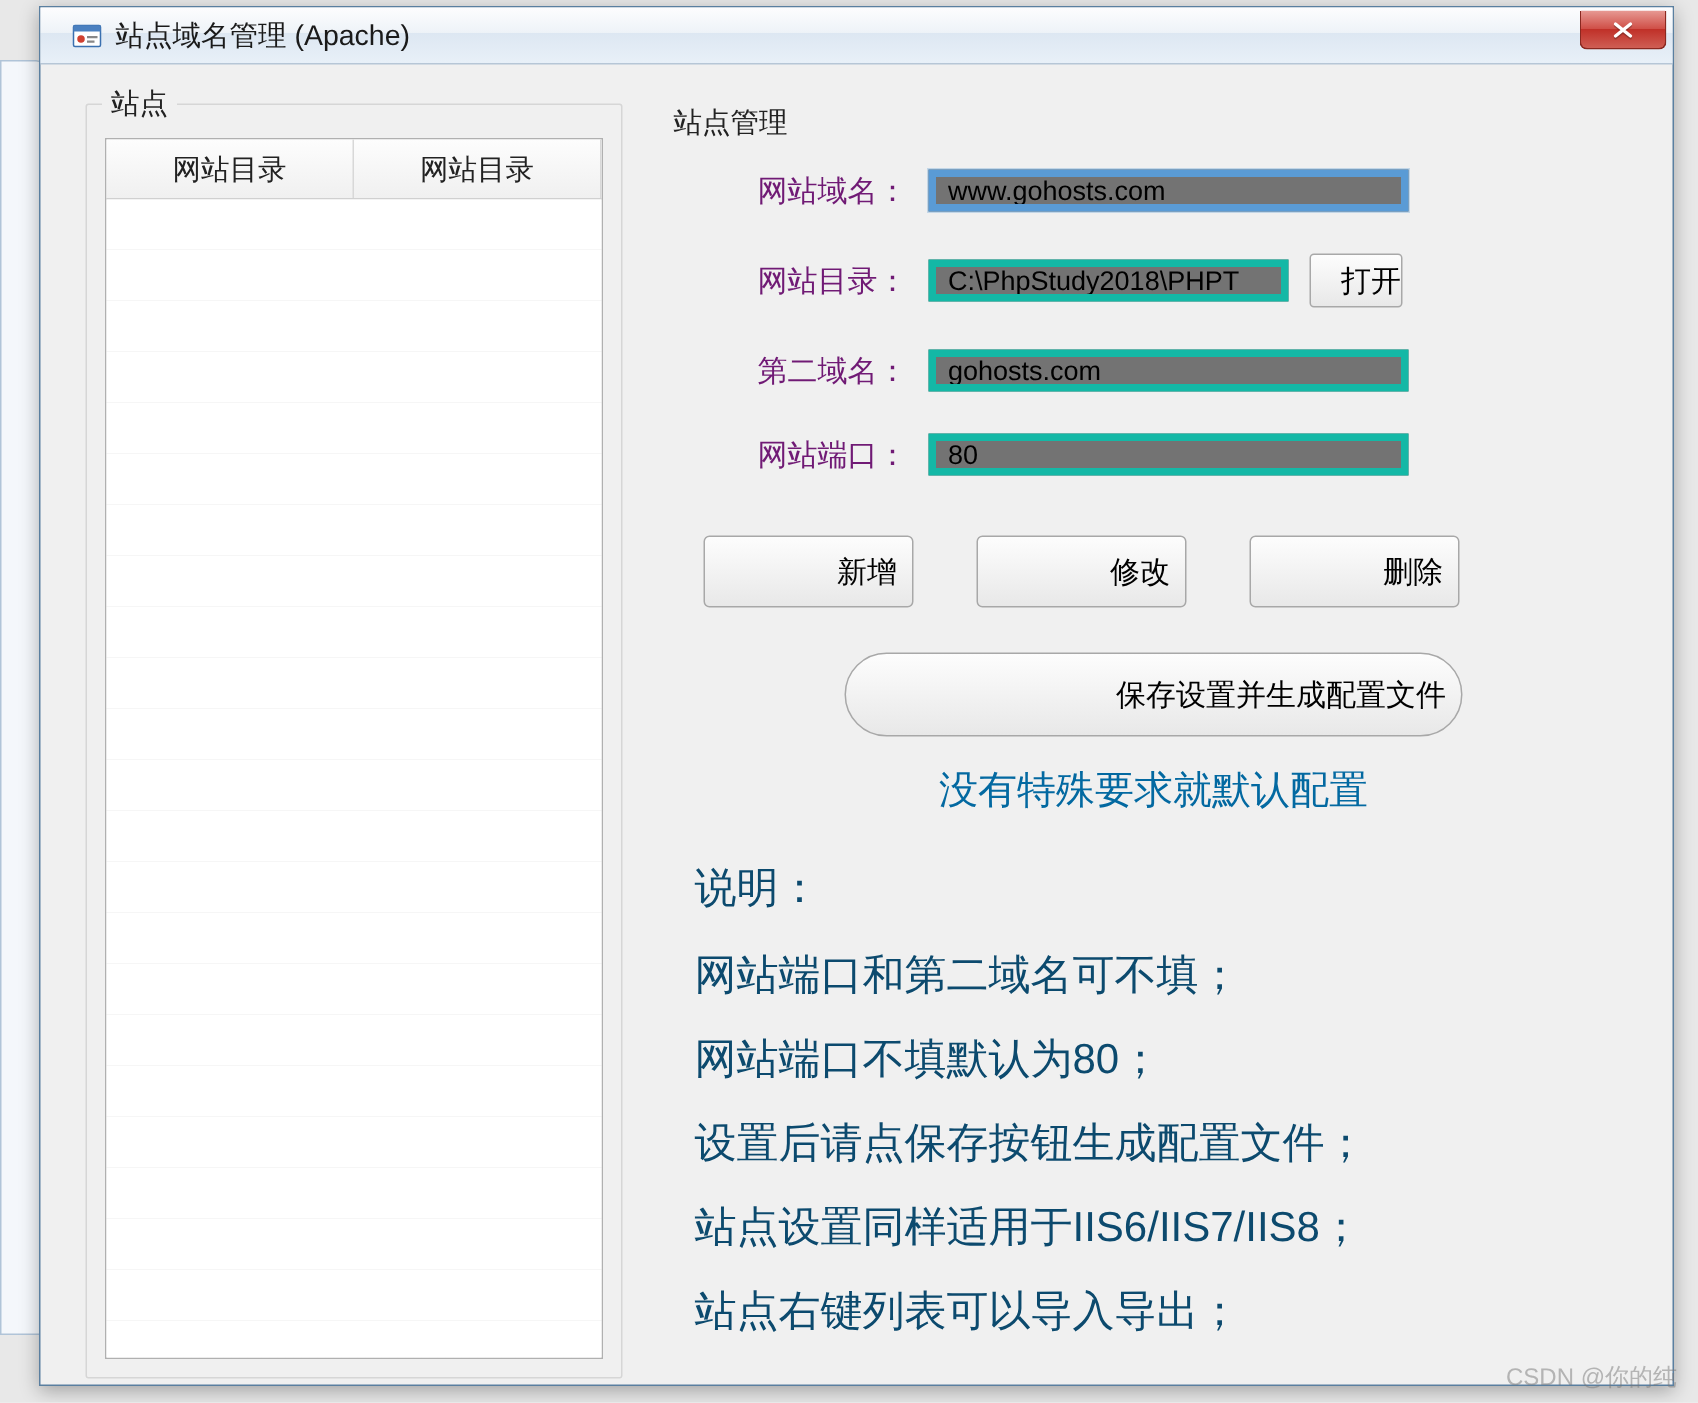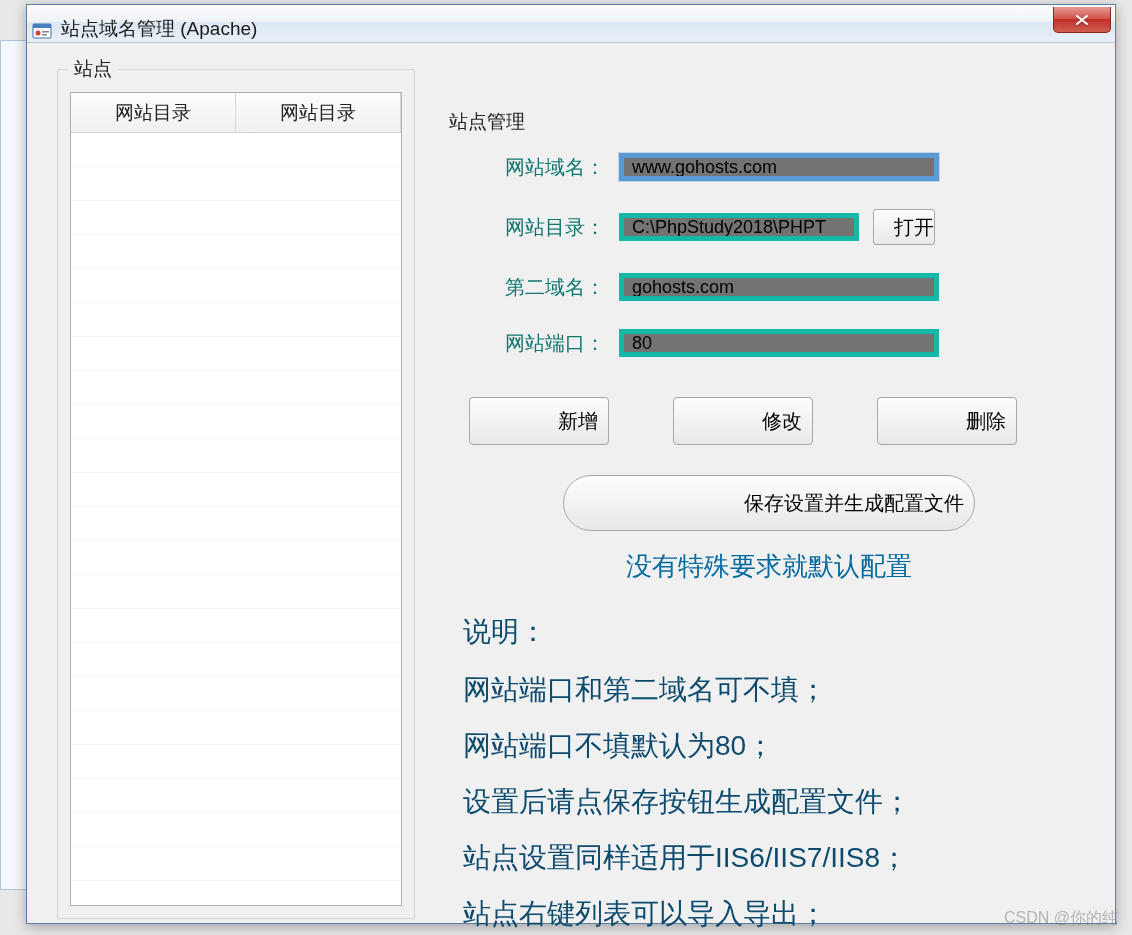--- a/index.html
+++ b/index.html
@@ -28,22 +28,22 @@
   width: 1090px; height: 920px;
   background: #f0f0f0;
   border: 1px solid #5a7fa0;
   box-shadow: 0 3px 12px rgba(0,0,0,0.3);
 }
 .titlebar {
   height: 38px;
   background: linear-gradient(to bottom, #fdfdfe 0%, #eef3f8 45%, #dde7f2 46%, #e8f0f8 100%);
   border-bottom: 1px solid #b6c6d6;
   display: flex;
-  align-items: flex-end;
-  padding-left: 4px;
+  align-items: center;
+  padding-left: 20px;
   position: relative;
 }
 .app-icon {
   width: 22px; height: 22px;
   margin-right: 8px;
   display: inline-flex;
   align-items: center;
   justify-content: center;
 }
 .title-text {
@@ -88,21 +88,20 @@
   color: #222;
 }
 .left-group {
   width: 358px;
   height: 850px;
 }
 .right-group {
   flex: 1;
   border: none;
   padding: 0 10px 10px 10px;
-  margin-top: 40px;
 }
 .right-group .groupbox-title {
   position: static;
   display: block;
   padding: 0 0 18px 0;
   margin-left: -6px;
 }
 .listview {
   background: #fff;
   border: 1px solid #b0b0b0;
@@ -135,21 +134,21 @@
 .form-row {
   display: flex;
   align-items: center;
   margin-bottom: 28px;
   gap: 14px;
 }
 .form-label {
   width: 150px;
   text-align: right;
   font-size: 20px;
-  color: #0f766e;
+  color: #701a75;
 }
 .text-input {
   height: 28px;
   border: 5px solid #14b8a6;
   background: #737373;
   font-size: 18px;
   padding: 0 8px;
   font-family: inherit;
 }
 .text-input.focus {
@@ -168,21 +167,21 @@
   text-align: right;
 }
 .btn-small {
   height: 36px;
   width: 62px;
   padding: 0;
   border-radius: 3px;
 }
 .action-row {
   display: flex;
-  gap: 64px;
+  gap: 42px;
   margin: 40px 0 30px 0;
   padding-left: 14px;
 }
 .action-row .btn { width: 140px; height: 48px; }
 .save-btn {
   display: block;
   width: 412px;
   height: 56px;
   margin: 18px auto 10px auto;
   border-radius: 28px;

